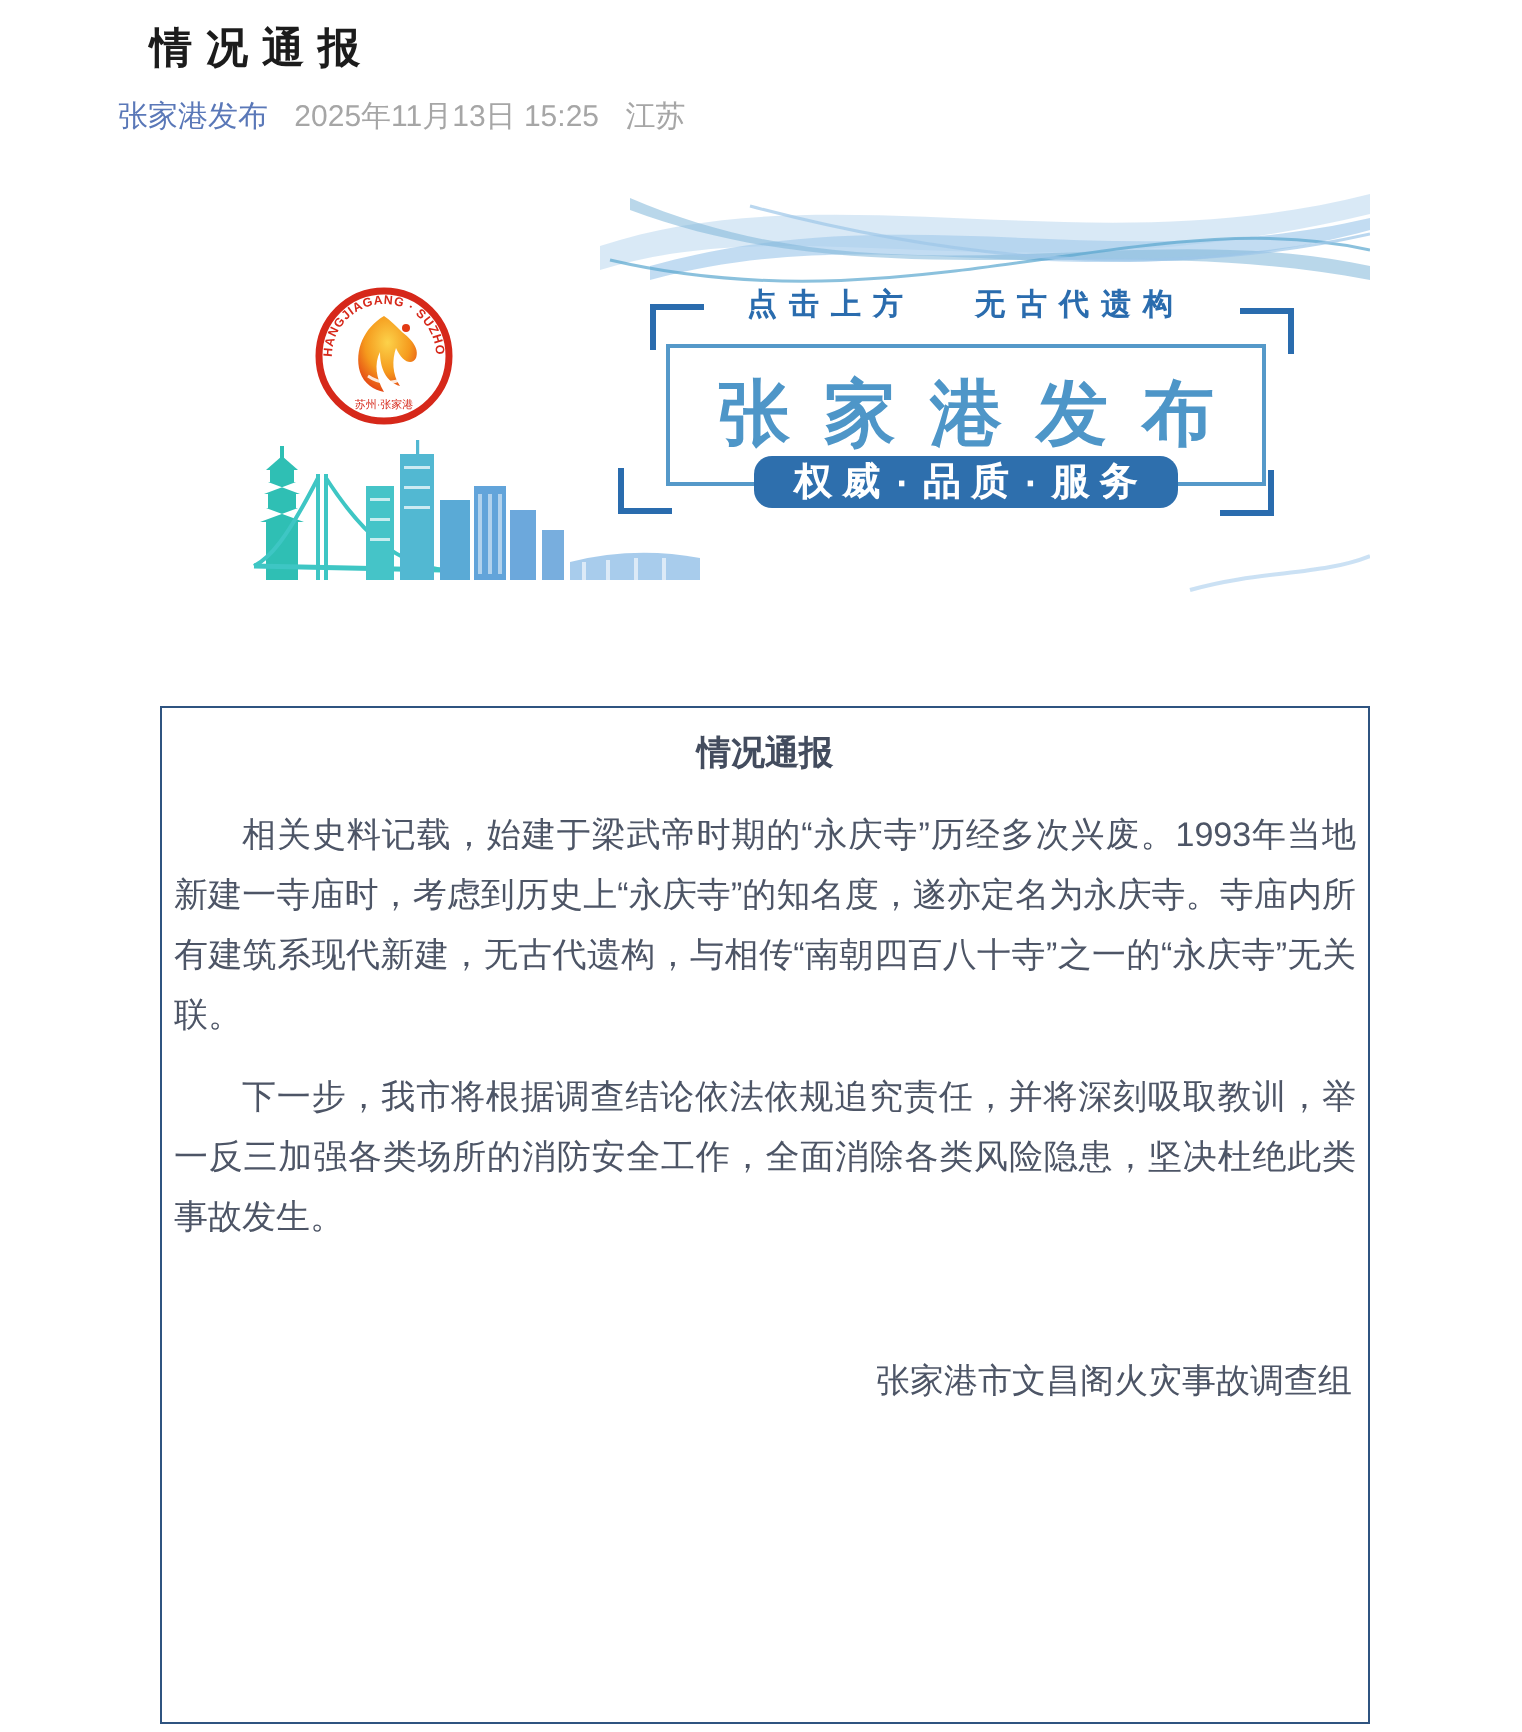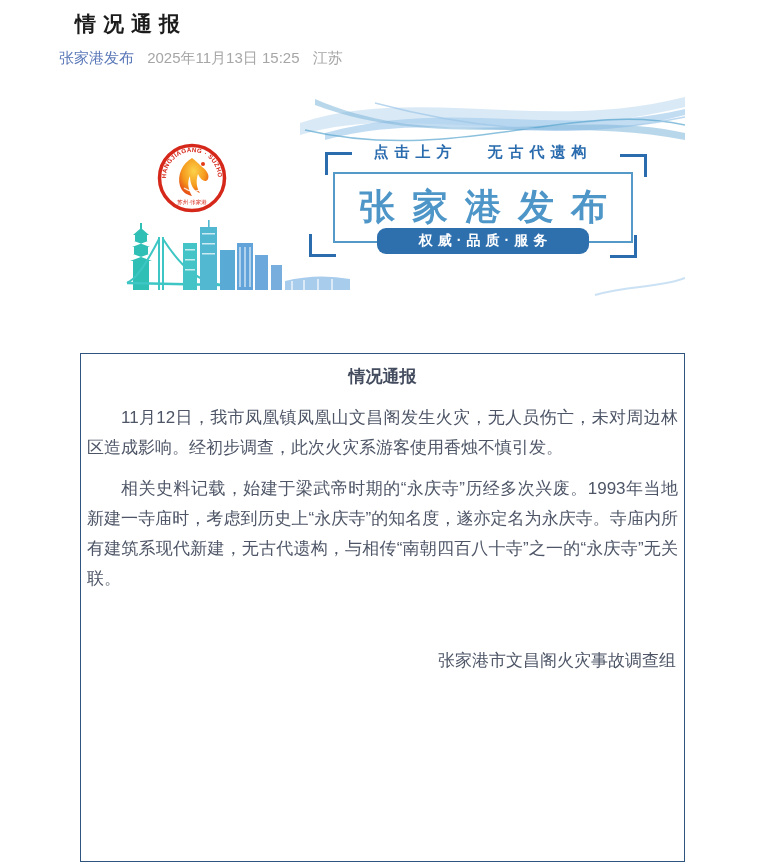--- a/index.html
+++ b/index.html
@@ -25,22 +25,22 @@
   .brand-frame{left:258px;top:77px;width:300px;height:71px;border:2px solid #5599c9;box-sizing:border-box;}
   .brand-text{position:absolute;inset:0;display:flex;align-items:center;justify-content:center;
               font-size:36px;font-weight:bold;color:#4e96c8;letter-spacing:17px;text-indent:17px;white-space:nowrap;}
   .bk{position:absolute;width:24px;height:20px;border:0 solid #2a6cae;}
   .bk.tl{left:-10px;top:-22px;border-left-width:3px;border-top-width:3px;}
   .bk.tr{right:-16px;top:-20px;border-right-width:3px;border-top-width:3px;}
   .bk.bl{left:-26px;bottom:-16px;border-left-width:3px;border-bottom-width:3px;}
   .bk.br{right:-6px;bottom:-17px;border-right-width:3px;border-bottom-width:3px;}
   .slogan-pill{position:absolute;left:50%;bottom:-13px;transform:translateX(-50%);
                width:212px;height:26px;border-radius:9px;background:#2e6fad;color:#fff;
-               font-size:14px;font-weight:bold;letter-spacing:5px;text-indent:5px;
-               display:flex;align-items:center;justify-content:center;white-space:nowrap;z-index:2;}
+               font-size:19px;font-weight:bold;letter-spacing:5px;text-indent:5px;
+               display:flex;align-items:center;justify-content:center;white-space:nowrap;z-index:2;font-family:Liberation Mono, monospace;}
 
   
   .notice{left:80px;top:353px;width:605px;height:509px;box-sizing:border-box;
           border:1px solid #2f5480;padding:8px 6px;color:#4d5566;
           font-size:17px;line-height:30px;}
   .notice h2{margin:0;font-size:17px;line-height:30px;text-align:center;color:#434c5e;}
   .notice p{margin:11px 0 0;text-indent:2em;text-align:justify;}
   .notice .signature{margin-top:52px;text-align:right;padding-right:2px;}
 </style>
 </head>
@@ -141,17 +141,17 @@
     <div class="bk tr"></div>
     <div class="bk bl"></div>
     <div class="bk br"></div>
     <div class="brand-text">张家港发布</div>
     <div class="slogan-pill">权威·品质·服务</div>
   </div>
 </div>
 
 <div class="abs notice">
   <h2>情况通报</h2>
-  <p>11月12日，我市凤凰镇凤凰山文昌阁发生火灾，无人员伤亡，未对周边林区造成影响。经初步调查，此次火灾系游客使用香烛不慎引发。</p>
   <p>相关史料记载，始建于梁武帝时期的“永庆寺”历经多次兴废。1993年当地新建一寺庙时，考虑到历史上“永庆寺”的知名度，遂亦定名为永庆寺。寺庙内所有建筑系现代新建，无古代遗构，与相传“南朝四百八十寺”之一的“永庆寺”无关联。</p>
+  <p>下一步，我市将根据调查结论依法依规追究责任，并将深刻吸取教训，举一反三加强各类场所的消防安全工作，全面消除各类风险隐患，坚决杜绝此类事故发生。</p>
   <div class="signature">张家港市文昌阁火灾事故调查组</div>
 
 </div>
 
 </body></html>

